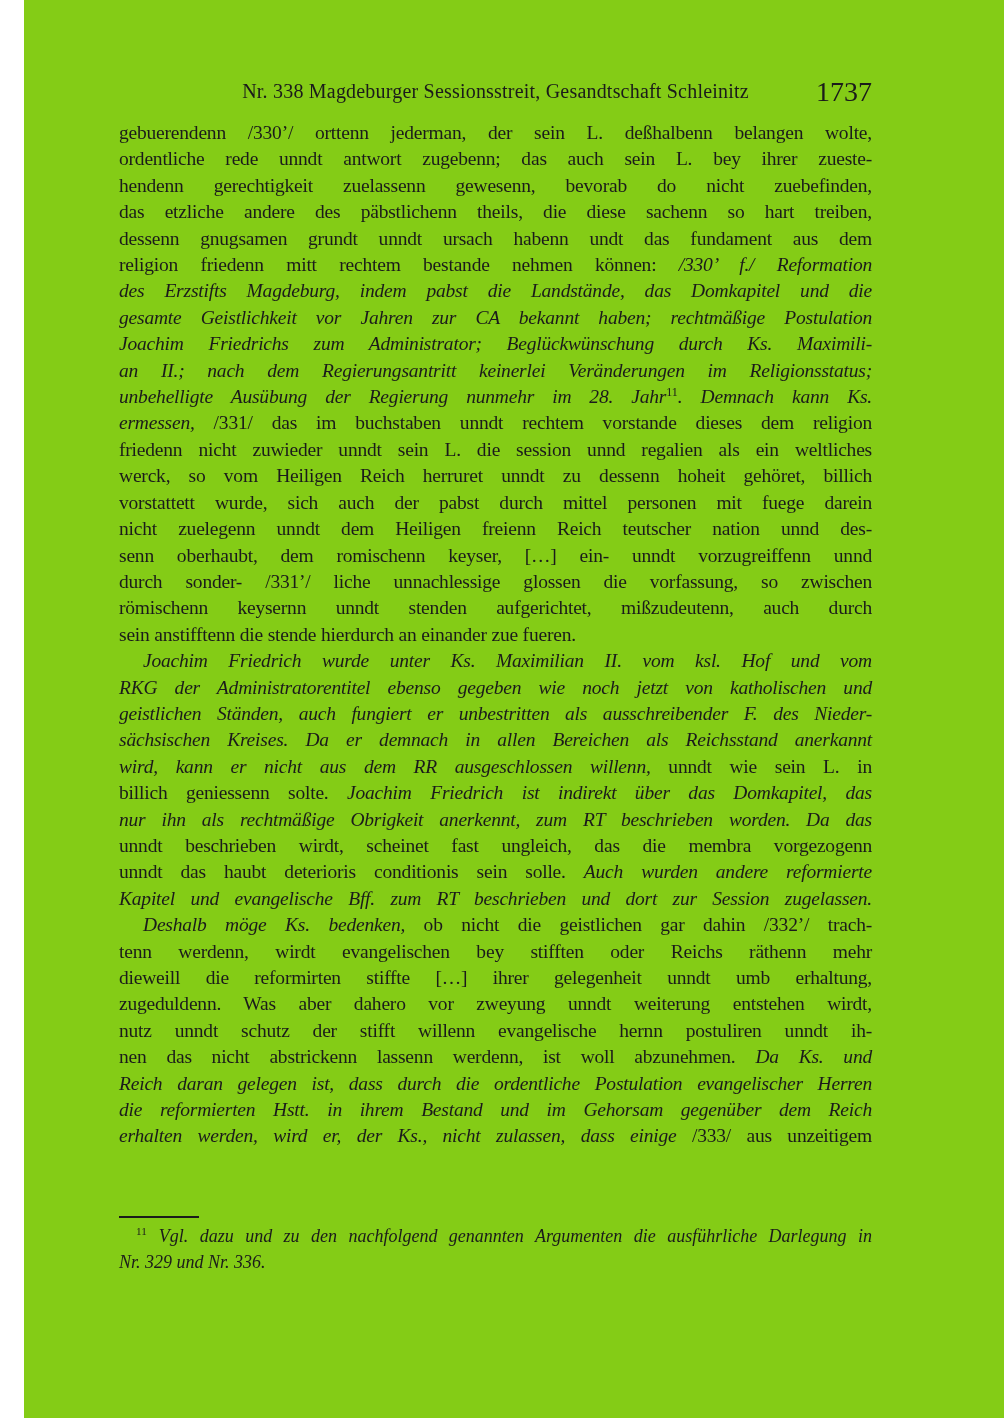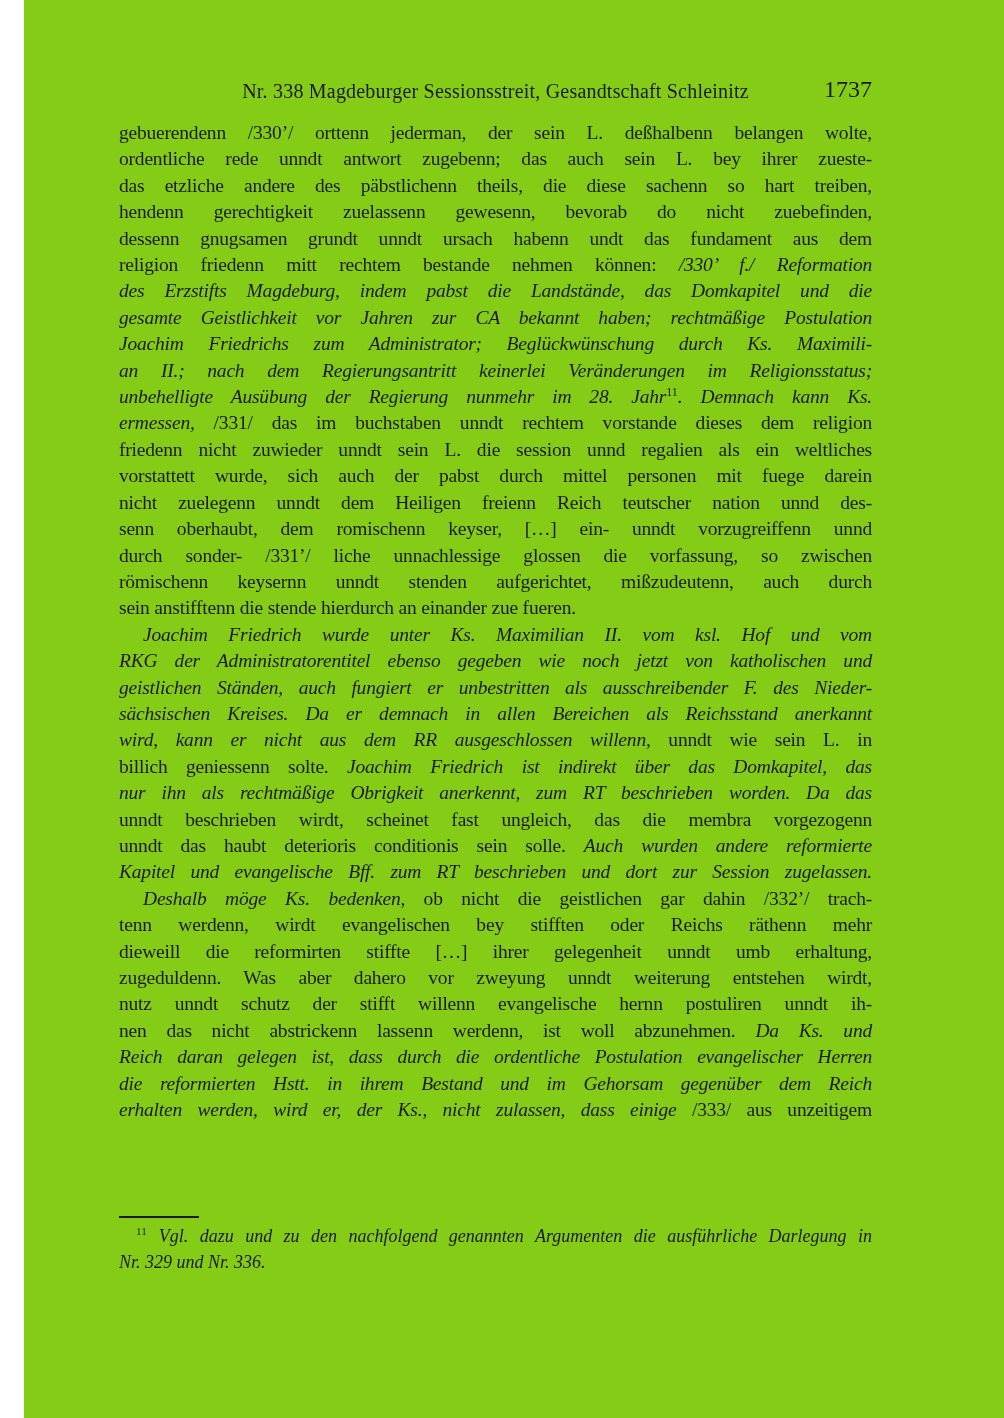--- a/index.html
+++ b/index.html
@@ -28,21 +28,21 @@
     width: 100%;
     text-align: center;
     font-size: 20px;
     letter-spacing: 0.2px;
     white-space: nowrap;
   }
   .page-number {
     position: absolute;
     right: 0;
     top: -4px;
-    font-size: 24px;
+    font-size: 28px;
   }
   .body-text {
     position: absolute;
     top: 120px;
     left: 95px;
     width: 753px;
     font-size: 19.5px;
     line-height: 26.4px;
     letter-spacing: -0.2px;
   }
@@ -85,31 +85,32 @@
 <div class="page">
 
   <div class="page-header">
     <div class="header-title">Nr. 338 Magdeburger Sessionsstreit, Gesandtschaft Schleinitz</div>
     <div class="page-number">1737</div>
   </div>
 
   <div class="body-text" id="body-lines">
       <div class="line"><span class="r">gebuerendenn /330’/ orttenn jederman, der sein L. deßhalbenn belangen wolte,</span></div>
       <div class="line"><span class="r">ordentliche rede unndt antwort zugebenn; das auch sein L. bey ihrer zueste-</span></div>
+      <div class="line"><span class="r">hendenn gerechtigkeit zuelassenn gewesenn, bevorab do nicht zuebefinden,</span></div>
       <div class="line"><span class="r">das etzliche andere des päbstlichenn theils, die diese sachenn so hart treiben,</span></div>
-      <div class="line"><span class="r">hendenn gerechtigkeit zuelassenn gewesenn, bevorab do nicht zuebefinden,</span></div>
       <div class="line"><span class="r">dessenn gnugsamen grundt unndt ursach habenn undt das fundament aus dem</span></div>
       <div class="line"><span class="r">religion friedenn mitt rechtem bestande nehmen können: </span><span class="i">/330’ f./ Reformation</span></div>
       <div class="line"><span class="i">des Erzstifts Magdeburg, indem pabst die Landstände, das Domkapitel und die</span></div>
       <div class="line"><span class="i">gesamte Geistlichkeit vor Jahren zur CA bekannt haben; rechtmäßige Postulation</span></div>
       <div class="line"><span class="i">Joachim Friedrichs zum Administrator; Beglückwünschung durch Ks. Maximili-</span></div>
       <div class="line"><span class="i">an II.; nach dem Regierungsantritt keinerlei Veränderungen im Religionsstatus;</span></div>
       <div class="line"><span class="i">unbehelligte Ausübung der Regierung nunmehr im 28. Jahr</span><span class="sup">11</span><span class="i">. Demnach kann Ks.</span></div>
       <div class="line"><span class="i">ermessen, </span><span class="r">/331/ das im buchstaben unndt rechtem vorstande dieses dem religion</span></div>
       <div class="line"><span class="r">friedenn nicht zuwieder unndt sein L. die session unnd regalien als ein weltliches</span></div>
+      <div class="line"><span class="r">werck, so vom Heiligen Reich herruret unndt zu dessenn hoheit gehöret, billich</span></div>
       <div class="line"><span class="r">vorstattett wurde, sich auch der pabst durch mittel personen mit fuege darein</span></div>
       <div class="line"><span class="r">nicht zuelegenn unndt dem Heiligen freienn Reich teutscher nation unnd des-</span></div>
       <div class="line"><span class="r">senn oberhaubt, dem romischenn keyser, […] ein- unndt vorzugreiffenn unnd</span></div>
       <div class="line"><span class="r">durch sonder- /331’/ liche unnachlessige glossen die vorfassung, so zwischen</span></div>
       <div class="line"><span class="r">römischenn keysernn unndt stenden aufgerichtet, mißzudeutenn, auch durch</span></div>
       <div class="line end"><span class="r">sein anstifftenn die stende hierdurch an einander zue fueren.</span></div>
       <div class="line indent"><span class="i">Joachim Friedrich wurde unter Ks. Maximilian II. vom ksl. Hof und vom</span></div>
       <div class="line"><span class="i">RKG der Administratorentitel ebenso gegeben wie noch jetzt von katholischen und</span></div>
       <div class="line"><span class="i">geistlichen Ständen, auch fungiert er unbestritten als ausschreibender F. des Nieder-</span></div>
       <div class="line"><span class="i">sächsischen Kreises. Da er demnach in allen Bereichen als Reichsstand anerkannt</span></div>

